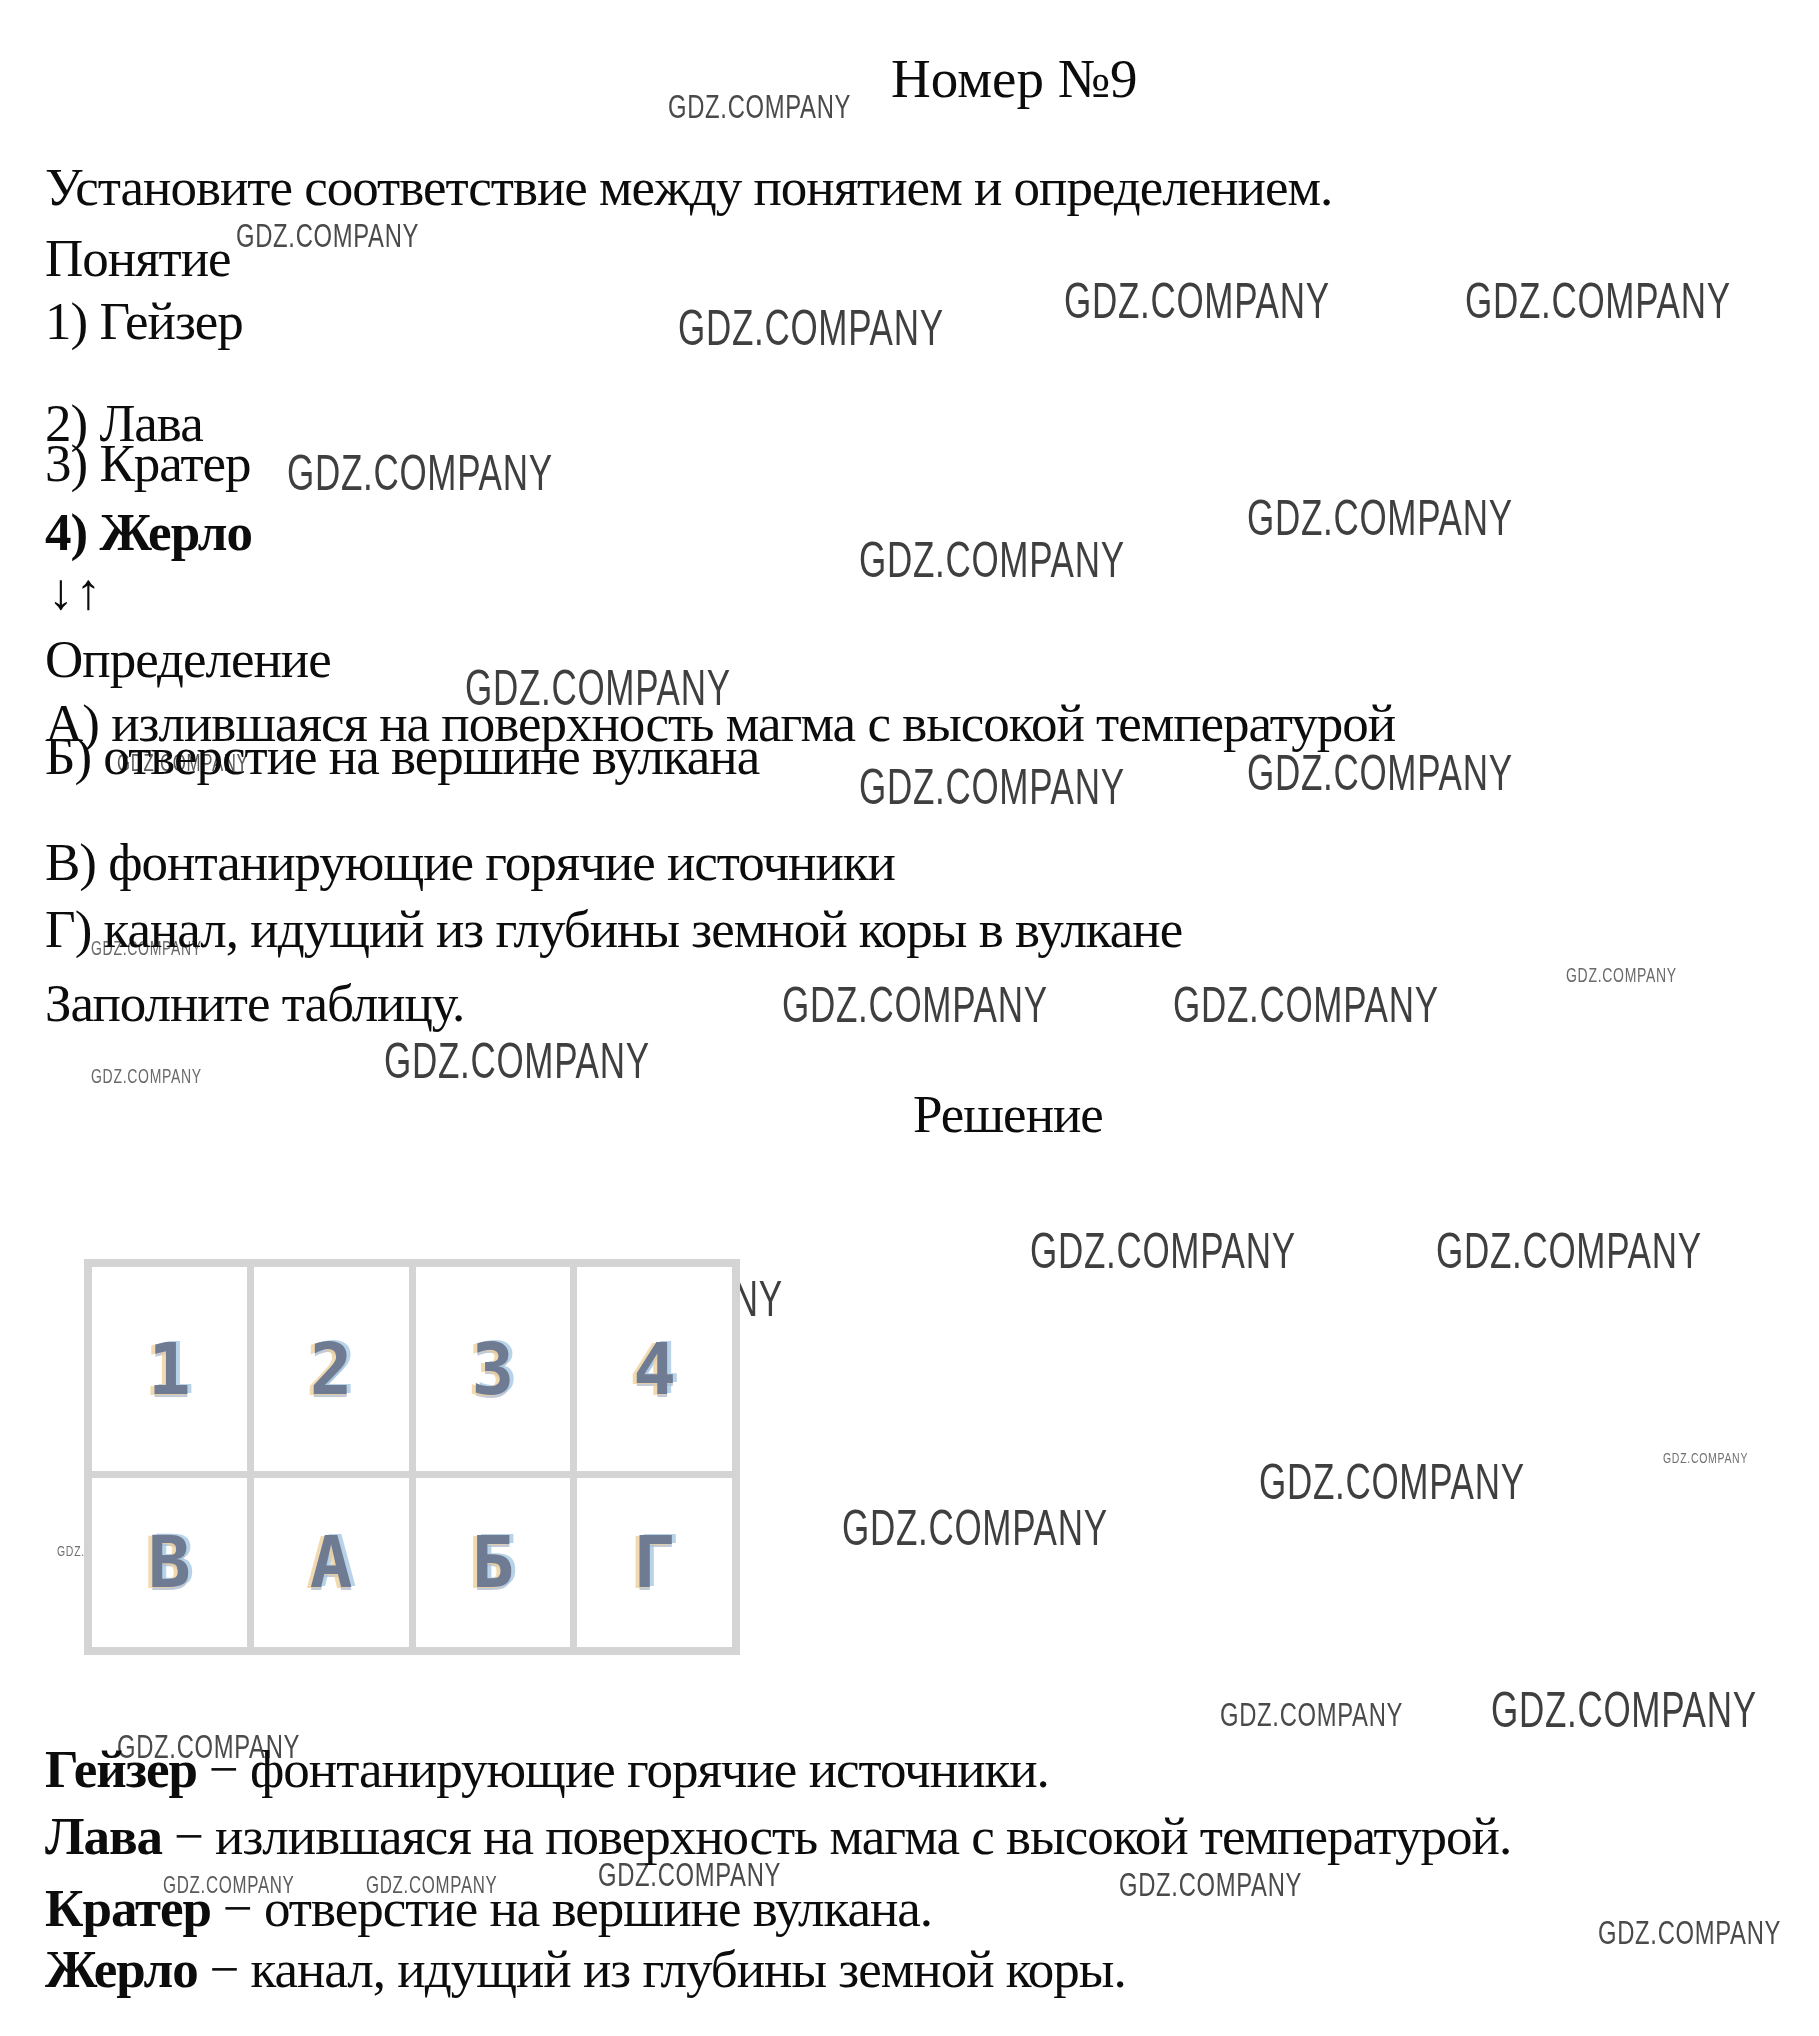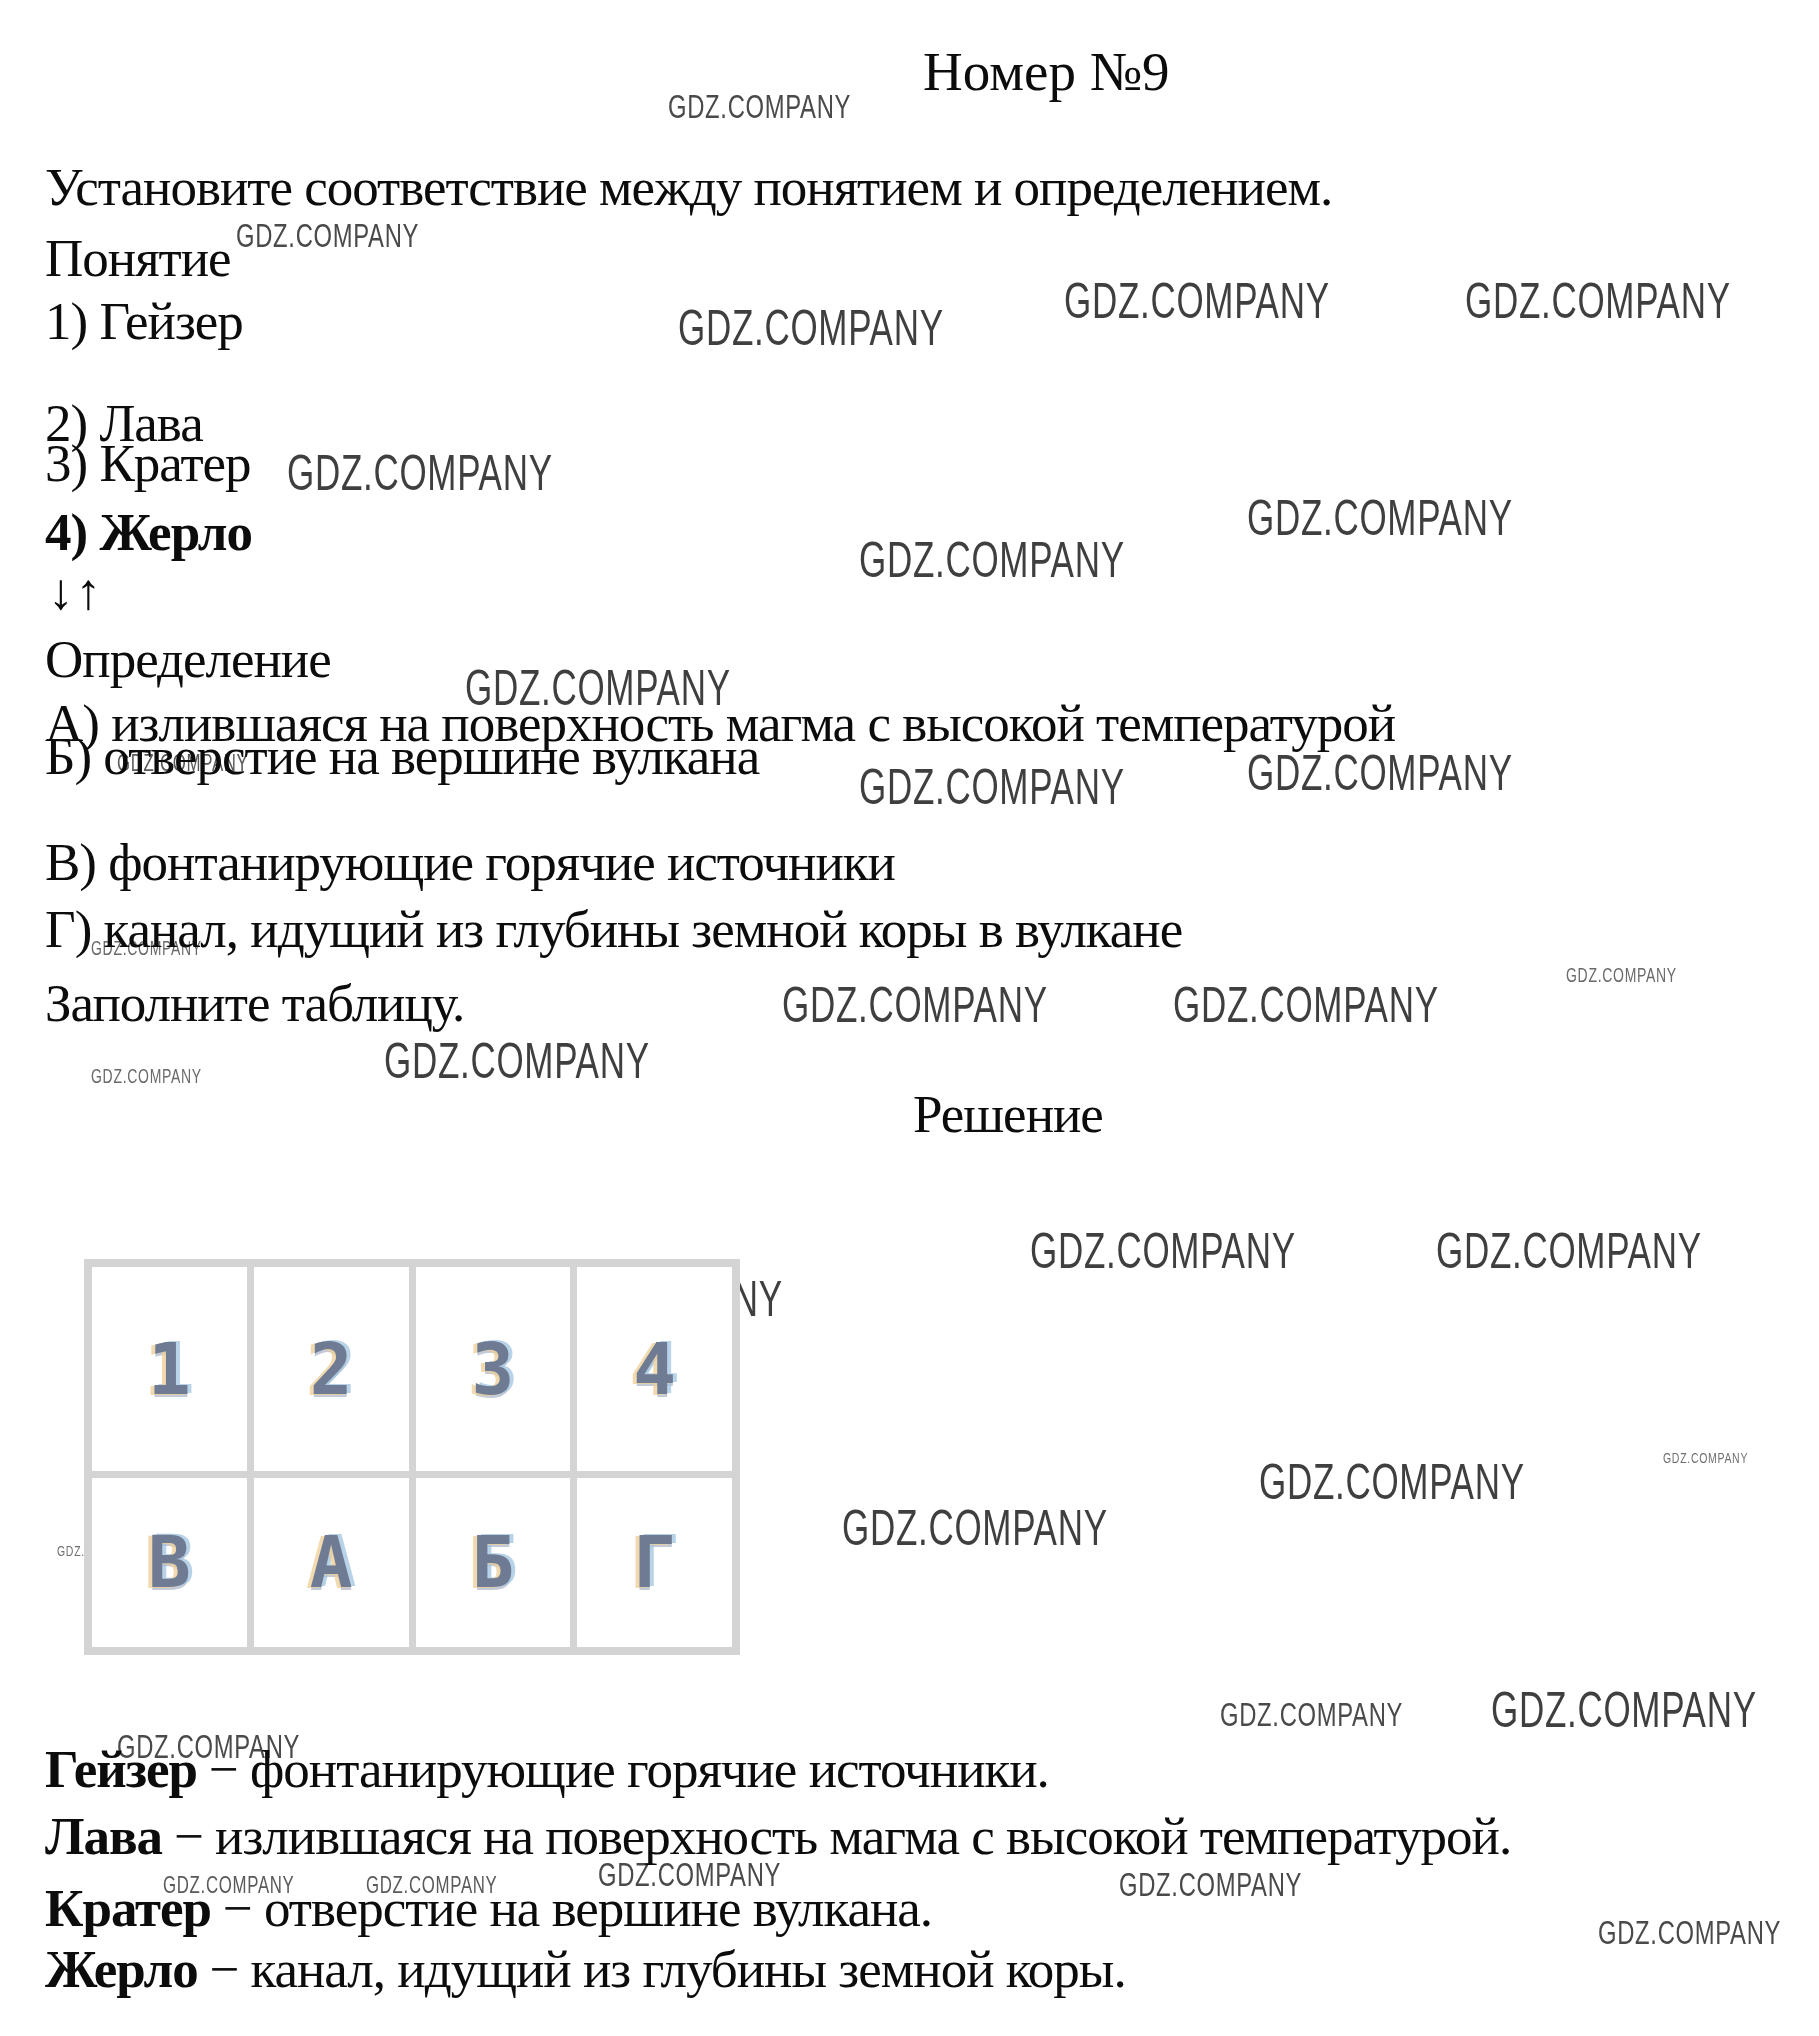--- a/index.html
+++ b/index.html
@@ -122,21 +122,21 @@
       <span class="wm l" style="left: 1491px; top: 1681px;">GDZ.COMPANY</span>
       <span class="wm m" style="left: 1220px; top: 1695px;">GDZ.COMPANY</span>
       <span class="wm m" style="left: 117px; top: 1727px;">GDZ.COMPANY</span>
       <span class="wm m" style="left: 598px; top: 1855px;">GDZ.COMPANY</span>
       <span class="wm s" style="left: 163px; top: 1871px;">GDZ.COMPANY</span>
       <span class="wm s" style="left: 366px; top: 1871px;">GDZ.COMPANY</span>
       <span class="wm m" style="left: 1119px; top: 1865px;">GDZ.COMPANY</span>
       <span class="wm m" style="left: 1598px; top: 1913px;">GDZ.COMPANY</span>
     </div>
 
-  <h1 class="title" style="left:891px; top:40px;margin-left:32px;">Номер №9</h1>
+  <h1 class="title" style="left:891px; top:47px;">Номер №9</h1>
 
   <div class="t" style="left:45px; top:160px;">Установите соответствие между понятием и определением.</div>
 
   <div class="t" style="left:45px; top:231px;">Понятие</div>
 
   <div class="t" style="left:45px; top:294px;">1) Гейзер</div>
   <div class="t" style="left:45px; top:364px;margin-top:32px;">2) Лава</div>
   <div class="t" style="left:45px; top:436px;">3) Кратер</div>
   <div class="t" style="left:45px; top:505px;font-weight:bold;">4) Жерло</div>
 

